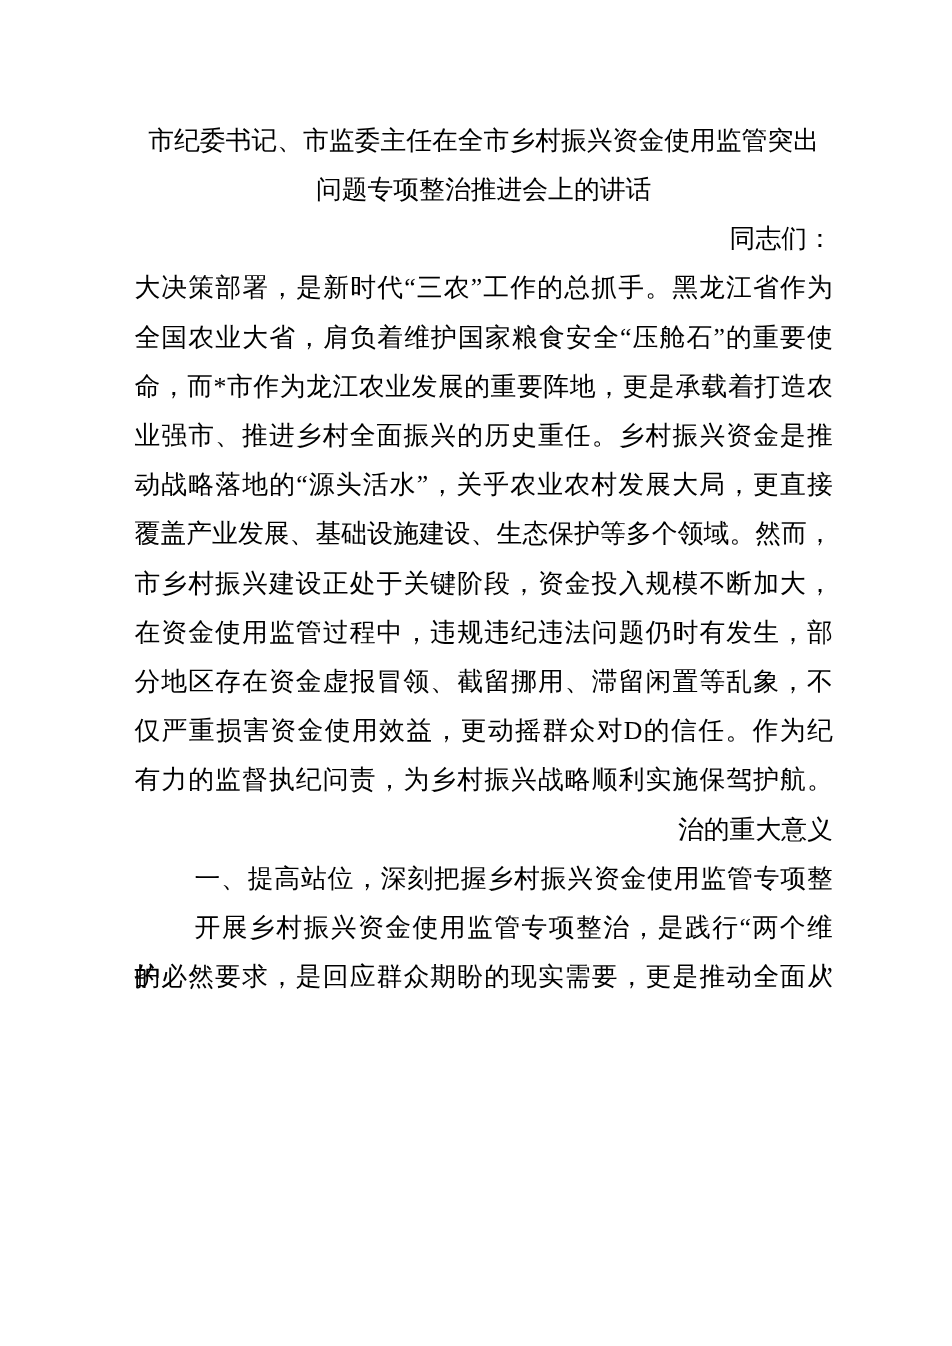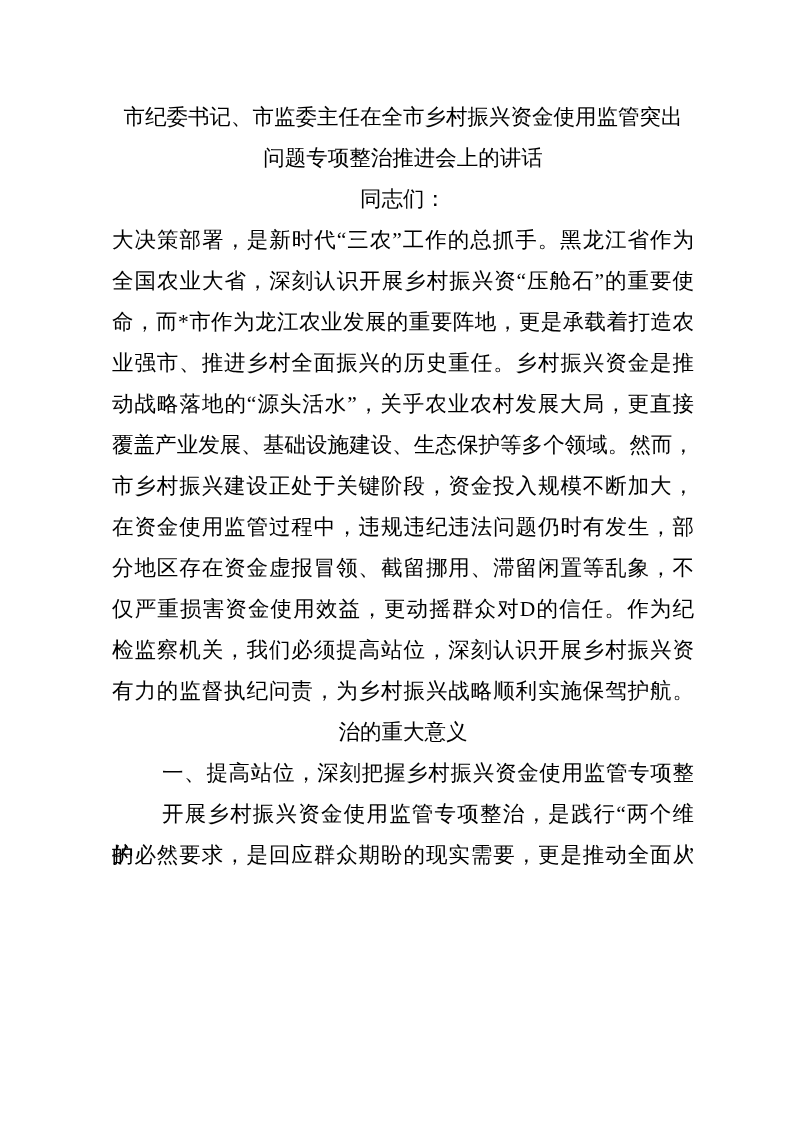--- a/index.html
+++ b/index.html
@@ -31,47 +31,46 @@
     white-space: nowrap;
     overflow: visible;
   }
   .align-justify {
     text-align: justify;
     text-align-last: justify;
     -moz-text-align-last: justify;
     white-space: normal;
   }
   .align-center { text-align: center; }
-  .align-left   { text-align: center; }
+  .align-left   { text-align: right; }
   .indent { text-indent: 50px; }
 </style>
 </head>
 <body>
 
 <div class="page">
   <div class="content">
       <div class="block">
         <div class="line align-center">市纪委书记、市监委主任在全市乡村振兴资金使用监管突出</div>
         <div class="line align-center">问题专项整治推进会上的讲话</div>
       </div>
       <div class="block">
         <div class="line align-left">同志们：</div>
       </div>
       <div class="block">
         <div class="line align-justify">大决策部署，是新时代“三农”工作的总抓手。黑龙江省作为</div>
-        <div class="line align-justify">全国农业大省，深刻认识开展乡村振兴资“压舱石”的重要使</div>
+        <div class="line align-justify">全国农业大省，肩负着维护国家粮食安全“压舱石”的重要使</div>
         <div class="line align-justify">命，而*市作为龙江农业发展的重要阵地，更是承载着打造农</div>
         <div class="line align-justify">业强市、推进乡村全面振兴的历史重任。乡村振兴资金是推</div>
         <div class="line align-justify">动战略落地的“源头活水”，关乎农业农村发展大局，更直接</div>
         <div class="line align-justify">覆盖产业发展、基础设施建设、生态保护等多个领域。然而，</div>
         <div class="line align-justify">市乡村振兴建设正处于关键阶段，资金投入规模不断加大，</div>
         <div class="line align-justify">在资金使用监管过程中，违规违纪违法问题仍时有发生，部</div>
         <div class="line align-justify">分地区存在资金虚报冒领、截留挪用、滞留闲置等乱象，不</div>
         <div class="line align-justify">仅严重损害资金使用效益，更动摇群众对D的信任。作为纪</div>
-        <div class="line align-justify">检监察机关，我们必须提高站位，深刻认识开展乡村振兴资</div>
         <div class="line align-justify">有力的监督执纪问责，为乡村振兴战略顺利实施保驾护航。</div>
       </div>
       <div class="block">
         <div class="line align-left">治的重大意义</div>
         <div class="line align-justify indent">一、提高站位，深刻把握乡村振兴资金使用监管专项整</div>
       </div>
       <div class="block">
         <div class="line align-justify indent">开展乡村振兴资金使用监管专项整治，是践行“两个维护”</div>
         <div class="line align-justify">的必然要求，是回应群众期盼的现实需要，更是推动全面从</div>
       </div>

